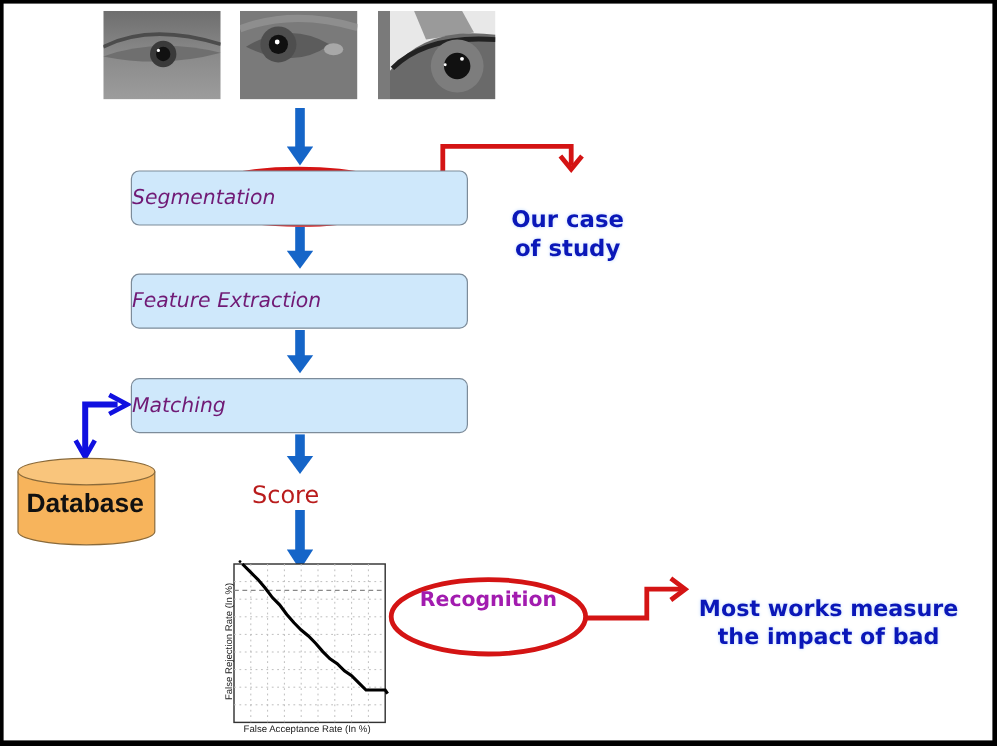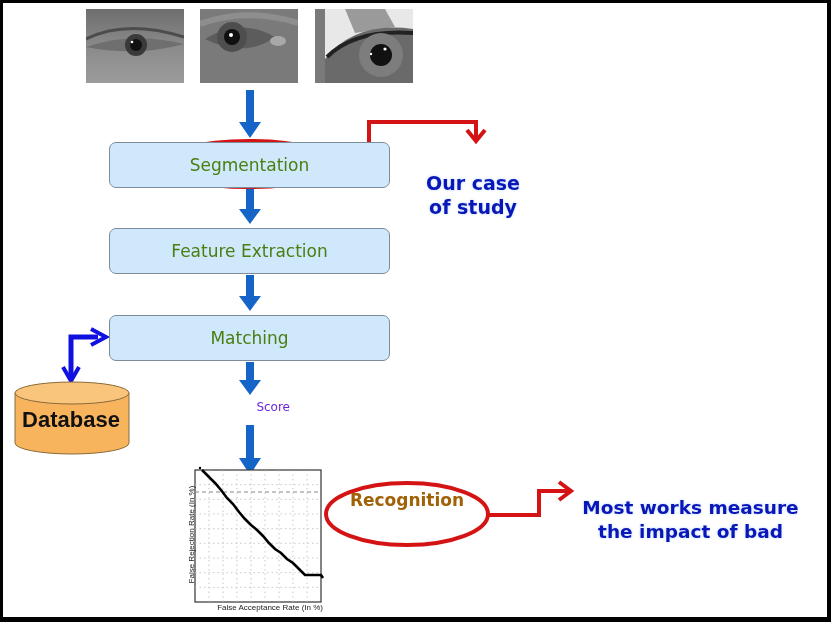--- a/index.html
+++ b/index.html
@@ -11,38 +11,38 @@
     position: absolute; left: 3px; top: 3px; width: 824px; height: 614px;
     background: #fff; overflow: hidden;
   }
   .eye {
     position: absolute; top: 6px; width: 98px; height: 74px; overflow: hidden;
   }
   .eye svg { display: block; }
   .stage {
     position: absolute; left: 106px; width: 281px; height: 46px;
     background: #cfe8fb; border: 1px solid #7d8c9a; border-radius: 7px;
-    box-sizing: border-box; display: flex; align-items: center; justify-content: center;
-    font-size: 17px; color: #4d7c0f;
+    box-sizing: border-box; display: flex; align-items: center; justify-content: flex-start;
+    font-size: 17px; color: #701a75; font-style: italic;
   }
   .svg-layer { position: absolute; left: 0; top: 0; }
   .blue-note {
     position: absolute; color: #0a17b8; font-weight: bold; text-align: center;
     font-family: "DejaVu Sans", sans-serif; text-shadow: 0 0 3px #bcd6ff; margin-top: 20px;
   }
   .red-note {
-    position: absolute; color: #a16207; font-weight: bold; text-align: center;
+    position: absolute; color: #a21caf; font-weight: bold; text-align: center;
     font-family: "DejaVu Sans", sans-serif;
   }
   #db-label {
     position: absolute; left: 10px; top: 404px; width: 116px; text-align: center;
     font-family: "Liberation Sans", sans-serif; font-size: 22px; color: #111; font-weight: bold;
   }
   #score-label {
-    position: absolute; left: 207px; top: 397px; width: 80px; text-align: right; font-size: 12px; color: #6d28d9;
+    position: absolute; left: 207px; top: 397px; width: 80px; text-align: left; font-size: 20px; color: #b91c1c;
   }
   .axis-label { position: absolute; font-family: "Liberation Sans", sans-serif; font-size: 8px; color: #222; }
 </style>
 </head>
 <body>
 
 <div id="canvas">
 
   <div class="eye" style="left:83px;">
     <svg width="98" height="74" viewBox="0 0 98 74">
@@ -182,15 +182,15 @@
   </div>
   <div class="blue-note" style="left:565px; top:473px; width:245px; font-size:18.5px; line-height:24px;">
     <div>Most works measure</div>
     <div>the impact of bad</div>
   </div>
 
   <div class="red-note" style="left:334px; top:486px; width:140px; font-size:17px; line-height:22px;">
     <div>Recognition</div>
   </div>
 
-  <div class="axis-label" style="left:200px; top:600px; width:120px; text-align:right;">False Acceptance Rate (In %)</div>
+  <div class="axis-label" style="left:200px; top:600px; width:120px; text-align:left;">False Acceptance Rate (In %)</div>
   <div class="axis-label" style="left:123px; top:527px; width:130px; text-align:center; transform:rotate(-90deg); transform-origin:center;">False Rejection Rate (In %)</div>
 </div>
 
 </body></html>

